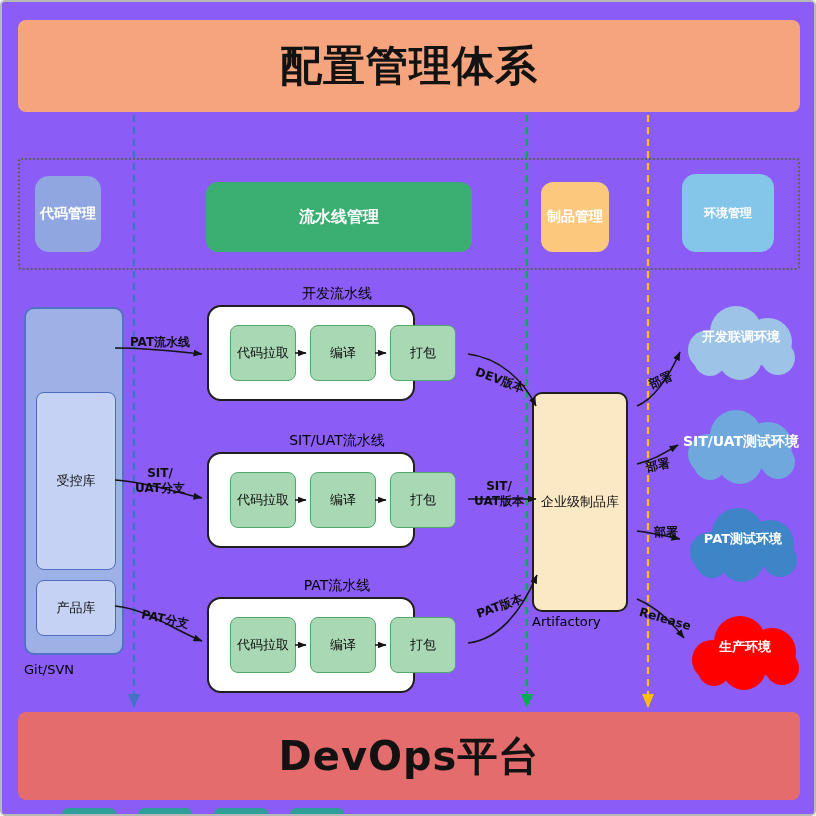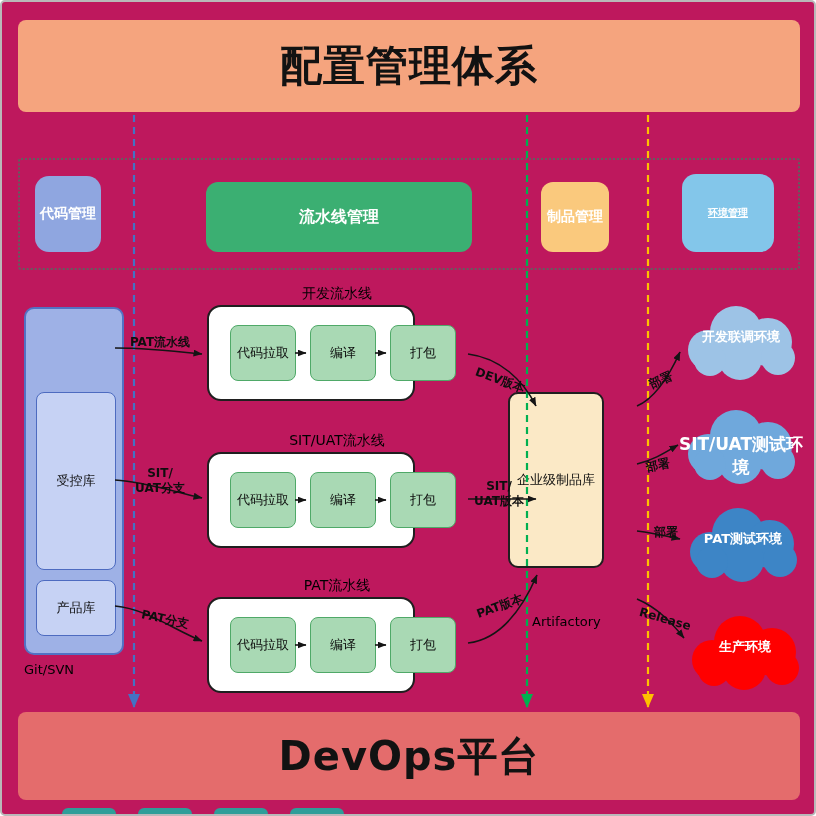--- a/index.html
+++ b/index.html
@@ -1,17 +1,17 @@
 <!DOCTYPE html>
 <html><head>
 <meta charset="utf-8">
 <style>
   *{margin:0;padding:0;box-sizing:border-box}
   html,body{width:816px;height:816px;background:#fff;font-family:"DejaVu Sans","Liberation Sans",sans-serif}
-  .page{position:absolute;left:0;top:0;width:816px;height:816px;border:2px solid #b9b9b9;border-radius:5px;background:#be185d;overflow:hidden}
+  .page{position:absolute;left:0;top:0;width:816px;height:816px;border:2px solid #b9b9b9;border-radius:5px;background:#8b5cf6;overflow:hidden}
   .banner{position:absolute;left:16px;width:782px;display:flex;align-items:center;justify-content:center;
           font-weight:700;font-size:42px;color:#121212;border-radius:8px;letter-spacing:1px}
   .lane-band{position:absolute;left:16px;top:156px;width:782px;height:112px;border:2px dotted #606060;border-radius:3px}
   .chip{position:absolute;display:flex;align-items:center;justify-content:center;color:#fff;font-weight:700;text-align:center}
   .ptitle{position:absolute;font-size:14px;color:#000;text-align:center}
   .pbox{position:absolute;width:208px;height:96px;background:#fff;border:2px solid #1f1f1f;border-radius:14px}
   .step{position:absolute;top:18px;width:66px;height:56px;background:#A9D9B4;border:1.5px solid #4FA968;border-radius:8px;
         display:flex;align-items:center;justify-content:center;font-size:13px;color:#0c0c0c}
   .repo-group{position:absolute;border:2px solid #5272C4;border-radius:10px}
   .repo{position:absolute;left:10px;width:80px;background:#C6D2F4;border:1.5px solid #4D6BC0;border-radius:8px;
@@ -31,21 +31,21 @@
 <div class="page">
 
   <div class="banner" style="top: 18px; height: 92px; background: rgb(245, 164, 126);">
     <span>配置管理体系</span>
   </div>
 
   <div class="lane-band"></div>
   <div class="chip" style="left: 33px; top: 174px; width: 66px; height: 76px; border-radius: 14px; font-size: 14px; background: rgb(143, 166, 224);">代码管理</div>
   <div class="chip" style="left: 204px; top: 180px; width: 266px; height: 70px; border-radius: 12px; font-size: 16px; background: rgb(59, 175, 114);">流水线管理</div>
   <div class="chip" style="left: 539px; top: 180px; width: 68px; height: 70px; border-radius: 12px; font-size: 14px; background: rgb(250, 201, 125);">制品管理</div>
-  <div class="chip" style="left: 680px; top: 172px; width: 92px; height: 78px; border-radius: 14px; font-size: 10px; background: rgb(131, 198, 234); text-decoration: underline;">环境管理</div>
+  <div class="chip" style="left: 680px; top: 172px; width: 92px; height: 78px; border-radius: 14px; font-size: 12px; background: rgb(131, 198, 234);">环境管理</div>
 
   <div class="repo-group" style="left: 22px; top: 305px; width: 100px; height: 348px; background: rgb(158, 177, 230);">
     <div class="repo" style="top:83px;height:178px">受控库</div>
     <div class="repo" style="top:271px;height:56px">产品库</div>
   </div>
   <div class="caption" style="left:22px;top:660px;width:100px">Git/SVN</div>
 
   <div class="ptitle" style="left:205px;top:283px;width:260px">开发流水线</div>
   <div class="pbox" style="left:205px;top:303px">
     <div class="step" style="left:21px">代码拉取</div>
@@ -60,21 +60,21 @@
     <div class="step" style="left:181px">打包</div>
   </div>
 
   <div class="ptitle" style="left:205px;top:575px;width:260px">PAT流水线</div>
   <div class="pbox" style="left:205px;top:595px">
     <div class="step" style="left:21px">代码拉取</div>
     <div class="step" style="left:101px">编译</div>
     <div class="step" style="left:181px">打包</div>
   </div>
 
-  <div class="artifact" style="left: 506px; top: 390px; width: 96px; height: 176px; background: rgb(251, 233, 198);">企业级制品库</div>
+  <div class="artifact" style="left: 530px; top: 390px; width: 96px; height: 220px; background: rgb(251, 233, 198);">企业级制品库</div>
   <div class="caption" style="left:530px;top:612px;width:112px">Artifactory</div>
 
   <svg class="cloud" style="left:676px;top:296px" width="126" height="84" viewBox="0 0 126 84">
     <g fill="#9DC3E6">
       <circle cx="30" cy="52" r="20"></circle>
         <circle cx="58" cy="34" r="26"></circle>
         <circle cx="90" cy="44" r="24"></circle>
       <circle cx="100" cy="60" r="17"></circle>
         <circle cx="62" cy="60" r="22"></circle>
         <circle cx="32" cy="62" r="16"></circle>
@@ -85,21 +85,21 @@
   <svg class="cloud" style="left:676px;top:400px" width="126" height="84" viewBox="0 0 126 84">
     <g fill="#6FA8DC">
       <circle cx="30" cy="52" r="20"></circle>
         <circle cx="58" cy="34" r="26"></circle>
         <circle cx="90" cy="44" r="24"></circle>
       <circle cx="100" cy="60" r="17"></circle>
         <circle cx="62" cy="60" r="22"></circle>
         <circle cx="32" cy="62" r="16"></circle>
     </g>
   </svg>
-  <div class="cloud-label" style="left:676px;top:431px;width:126px;font-size:17px">SIT/UAT测试环境</div>
+  <div class="cloud-label" style="left:676px;top:431px;width:126px;font-size:14px">SIT/UAT测试环境</div>
 
   <svg class="cloud" style="left:678px;top:498px" width="126" height="84" viewBox="0 0 126 84">
     <g fill="#3D85C6">
       <circle cx="30" cy="52" r="20"></circle>
         <circle cx="58" cy="34" r="26"></circle>
         <circle cx="90" cy="44" r="24"></circle>
       <circle cx="100" cy="60" r="17"></circle>
         <circle cx="62" cy="60" r="22"></circle>
         <circle cx="32" cy="62" r="16"></circle>
     </g>

